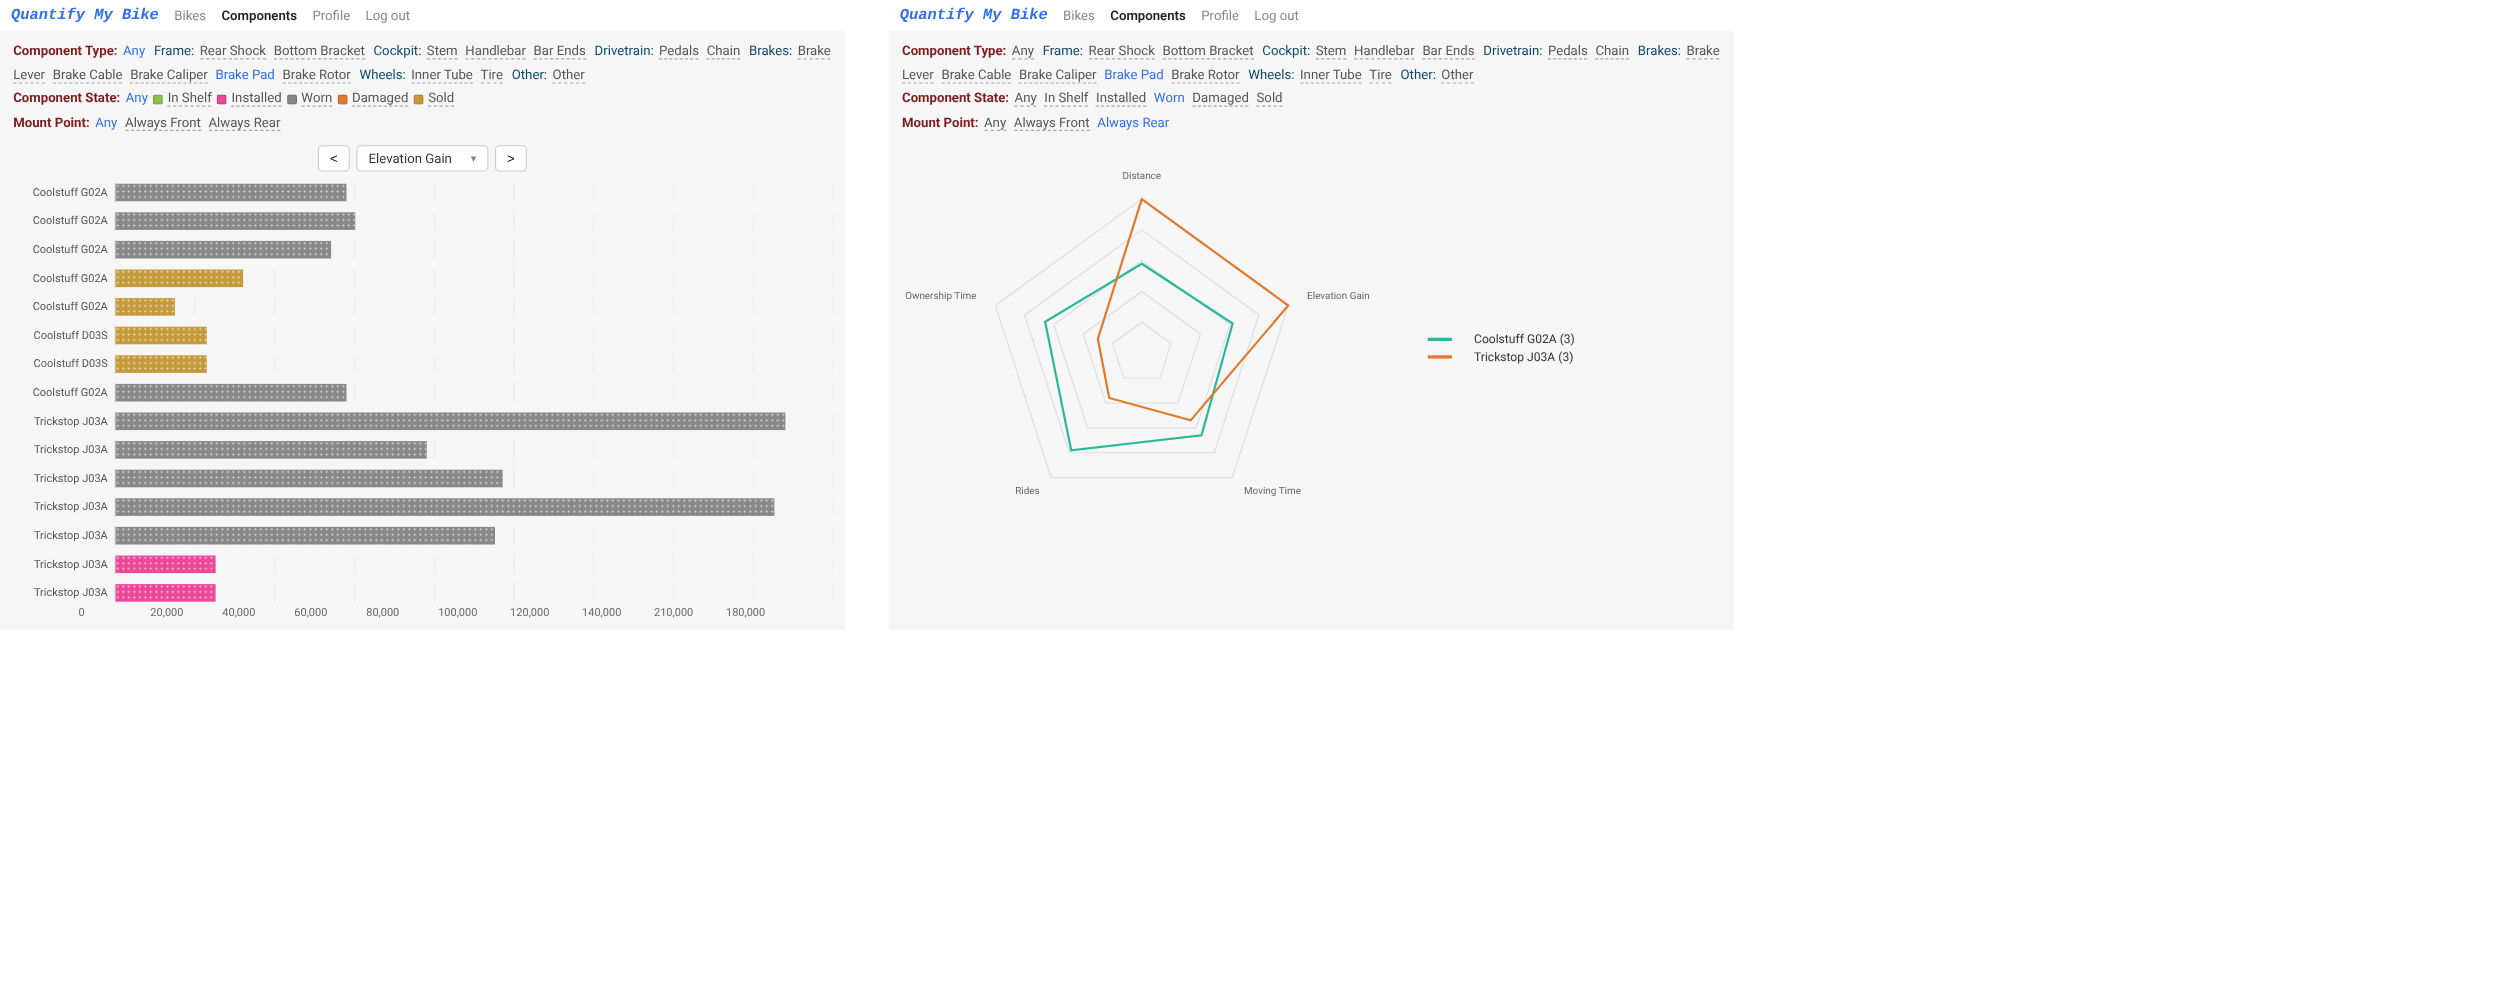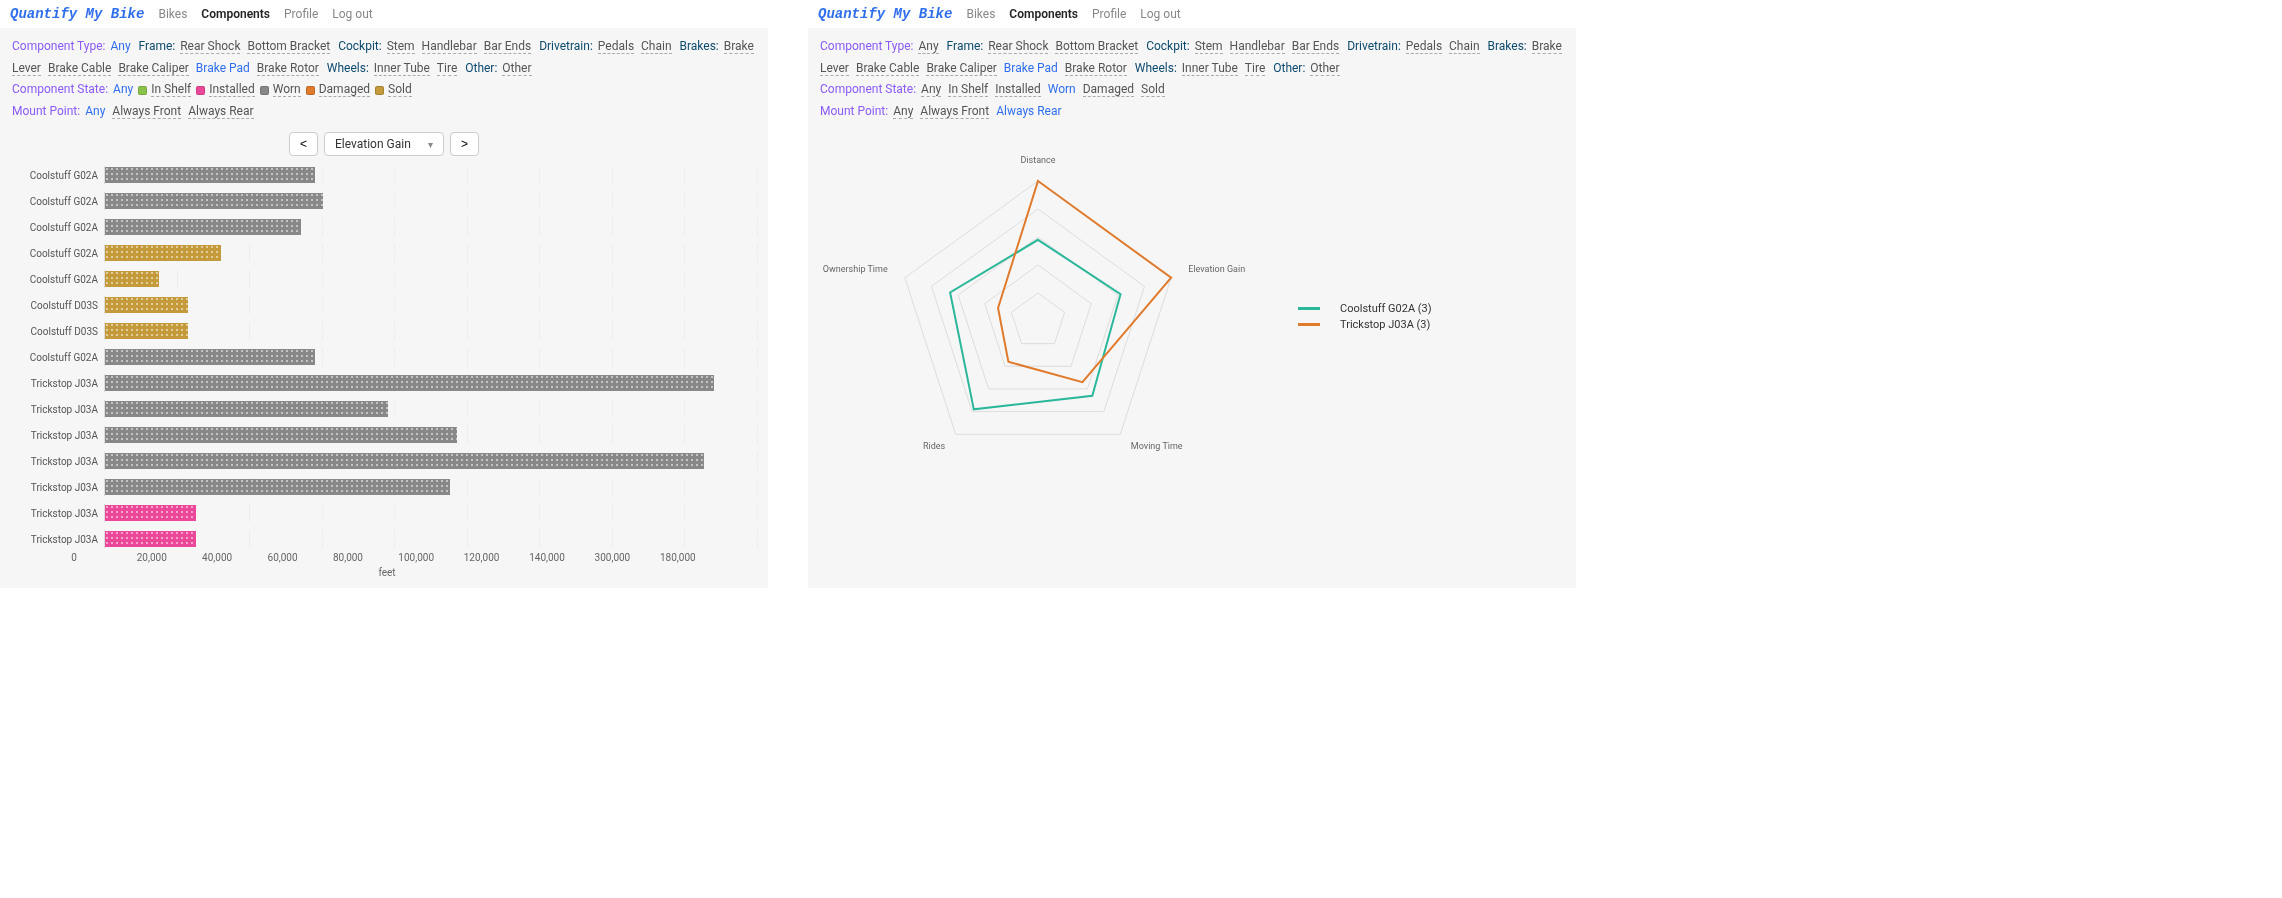--- a/index.html
+++ b/index.html
@@ -40,21 +40,21 @@
     text-decoration: none;
     cursor: pointer;
   }
   .nav a.active { color: #222; font-weight: 600; }
   .filters {
     padding: 8px 12px 4px;
     font-size: 12px;
     line-height: 1.8;
     color: #444;
   }
-  .filters .lbl { color: #8b5cf6; font-weight: 400; }
+  .filters .lbl { color: #7f1d1d; font-weight: 700; }
   .filters .gcat { color: #0c4a6e; }
   .filters a {
     color: #555;
     text-decoration: none;
     border-bottom: 1px dashed #aaa;
     margin: 12px 2px;
     cursor: pointer;
   }
   .filters a.sel { color: #2f6fed; border-bottom: none; }
   .sw { display:inline-block; width:9px; height:9px; border-radius:2px; vertical-align:middle; margin-right:2px; border:1px solid rgba(0,0,0,.15);}
@@ -227,24 +227,23 @@
         </div>
       <div class="xaxis" id="xaxis">
           <div class="xtick">0</div>
           <div class="xtick">20,000</div>
           <div class="xtick">40,000</div>
           <div class="xtick">60,000</div>
           <div class="xtick">80,000</div>
           <div class="xtick">100,000</div>
           <div class="xtick">120,000</div>
           <div class="xtick">140,000</div>
-          <div class="xtick">300,000</div>
+          <div class="xtick">210,000</div>
           <div class="xtick">180,000</div>
         </div>
-      <div class="xlabel">feet</div>
     </div>
   </div>
 
   <div class="panel">
     <div class="nav">
       <span class="brand">Quantify My Bike</span>
       <a>Bikes</a>
       <a class="active">Components</a>
       <a>Profile</a>
       <a>Log out</a>

